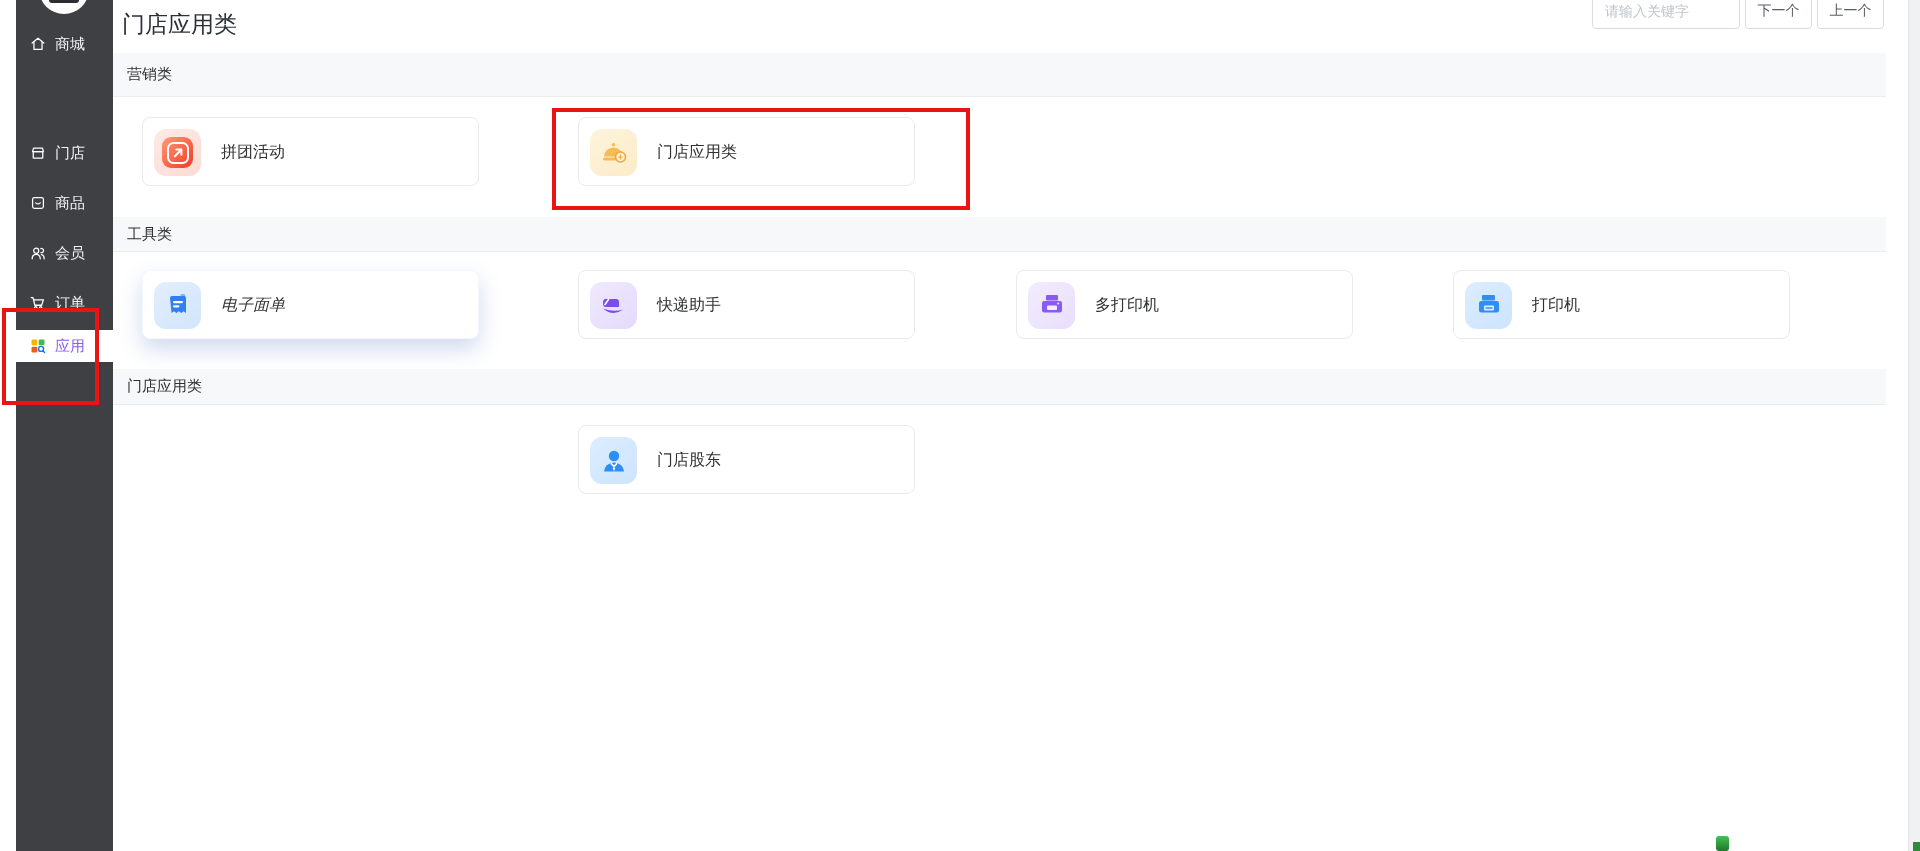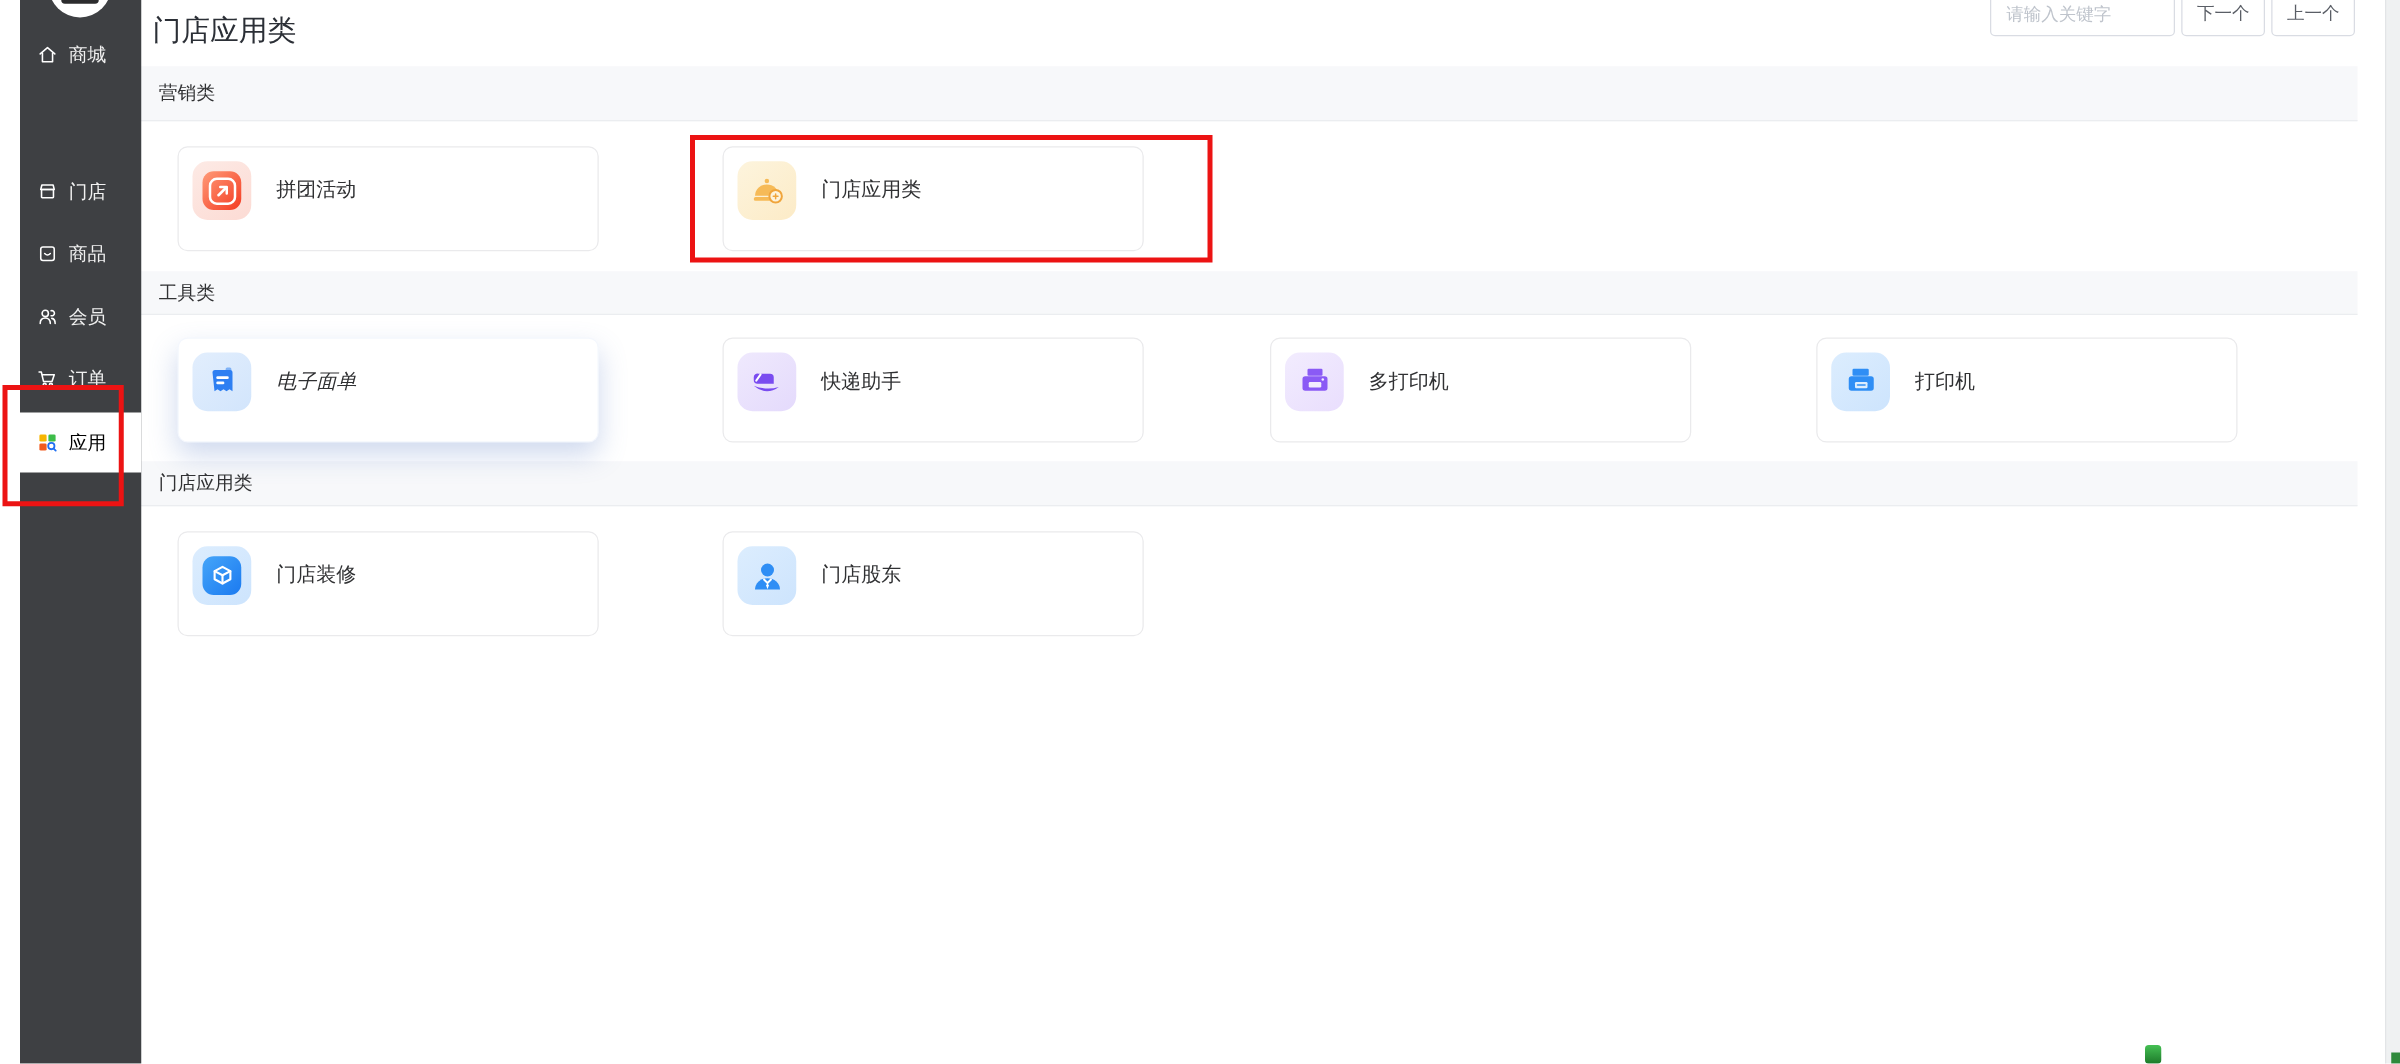--- a/index.html
+++ b/index.html
@@ -7,21 +7,21 @@
     font-family:"Liberation Sans", sans-serif; }
   .screen { position:relative; width:1920px; height:851px; background:#fff; overflow:hidden; }
 
   
   .sidebar { position:absolute; left:0; top:0; width:97px; height:851px; background:#3e4043; z-index:2;margin-left:16px; }
   .logo { position:absolute; left:23px; top:-36px; width:50px; height:50px; border-radius:50%;
     background:#fff; overflow:hidden; }
   .logo .logo-ink { position:absolute; left:10px; top:32px; width:30px; height:7px; border-radius:3px; background:#2c2c2e; }
   .nav-item { position:absolute; left:0; width:97px; height:48px; display:flex; align-items:center;
     padding-left:13px; gap:8px; color:#f1f1f1; font-size:15px; cursor:pointer; }
-  .nav-item.active { background:#fff; color:#000000; height:48px; }
+  .nav-item.active { background:#fff; color:#8b5cf6; height:32px; }
   .nav-icon { width:18px; height:18px; display:inline-flex; flex:0 0 18px; }
   .nav-icon svg { width:18px; height:18px; }
 
   
   .page-title { position:absolute; left:122px; top:9px; font-size:23px; font-weight:400; color:#2b2f36; }
   .search-input { position:absolute; left:1592px; top:-7px; width:148px; height:36px;
     border:1px solid #d9dce3; border-radius:4px; padding:0 12px; font-size:14px; color:#333;
     outline:none; background:#fff; font-family:"Liberation Sans",sans-serif; }
   .search-input::placeholder { color:#bfc4cc; }
   .hbtn { position:absolute; top:-7px; height:36px; width:67px; background:#fff;
@@ -29,21 +29,21 @@
     display:flex; align-items:center; justify-content:center; cursor:pointer;
     font-family:"Liberation Sans",sans-serif; }
   .hbtn.next { left:1745px; } .hbtn.prev { left:1817px; }
 
   
   .secbar { position:absolute; left:110px; width:1776px; background:#f7f8fa;
     border-bottom:1px solid #ebedf0; display:flex; align-items:center; padding-left:17px;
     font-size:15px; color:#303133;font-family:Liberation Mono, monospace; }
 
   
-  .card { position:absolute; width:337px; height:84px; background:#fff; border:1px solid #eaeaec;
+  .card { position:absolute; width:337px; height:69px; background:#fff; border:1px solid #eaeaec;
     border-radius:8px; display:flex; align-items:center; cursor:pointer; }
   .card.hovered { border-color:#f4f7fd; box-shadow:0 10px 22px rgba(96,128,199,.30);font-style:italic; }
   .app-icon { position:absolute; left:11px; top:11px; width:47px; height:47px; border-radius:12px;
     display:flex; align-items:center; justify-content:center; }
   .app-icon svg { width:30px; height:30px; }
   .inner-tile { width:31px; height:31px; border-radius:9px; display:flex; align-items:center; justify-content:center; }
   .inner-tile svg { width:30px; height:30px; }
   .card-label { position:absolute; left:78px; top:0; height:69px; display:flex; align-items:center;
     font-size:16px; color:#303133; }
 
@@ -226,32 +226,20 @@
       <svg viewBox="0 0 30 30">
         <rect x="8" y="4" width="13" height="5.5" rx="1" fill="#2f8ef5"></rect>
         <rect x="5" y="10" width="20" height="11.5" rx="2.2" fill="#2f8ef5"></rect>
         <rect x="10" y="14.5" width="10" height="5" rx="1" fill="#dcedfe"></rect>
         <line x1="12" y1="17" x2="18" y2="17" stroke="#2f8ef5" stroke-width="1.3" stroke-linecap="round"></line>
         </svg>
     </span>
     <span class="card-label">打印机</span>
   </div>
 
-  <div class="card" style="left:142px;top:425px">
-    <span class="app-icon tint-sky">
-      <span class="inner-tile grad-blue">
-        <svg viewBox="0 0 30 30" fill="none" stroke="#fff" stroke-width="1.7" stroke-linecap="round" stroke-linejoin="round">
-          <path d="M15 7.5 L21.3 10.9 V17.4 L15 20.8 L8.7 17.4 V10.9 Z"></path>
-          <path d="M8.7 10.9 L15 14.2 L21.3 10.9"></path>
-          <line x1="15" y1="14.2" x2="15" y2="20.8"></line>
-          </svg>
-      </span>
-    </span>
-    <span class="card-label">门店装修</span>
-  </div>
 
   <div class="card" style="left:578px;top:425px">
     <span class="app-icon tint-sky">
       <svg viewBox="0 0 30 30">
         <circle cx="15" cy="10" r="5.2" fill="#2f8ef5"></circle>
         <path d="M5 25.5 a10 9 0 0 1 20 0 Z" fill="#2f8ef5"></path>
         <path d="M11.8 17.2 L15 20.4 L18.2 17.2" fill="none" stroke="#fff" stroke-width="1.5" stroke-linejoin="round"></path>
         <path d="M15 20.4 L13.9 22.4 L15 25.3 L16.1 22.4 Z" fill="#fff"></path>
         </svg>
     </span>

